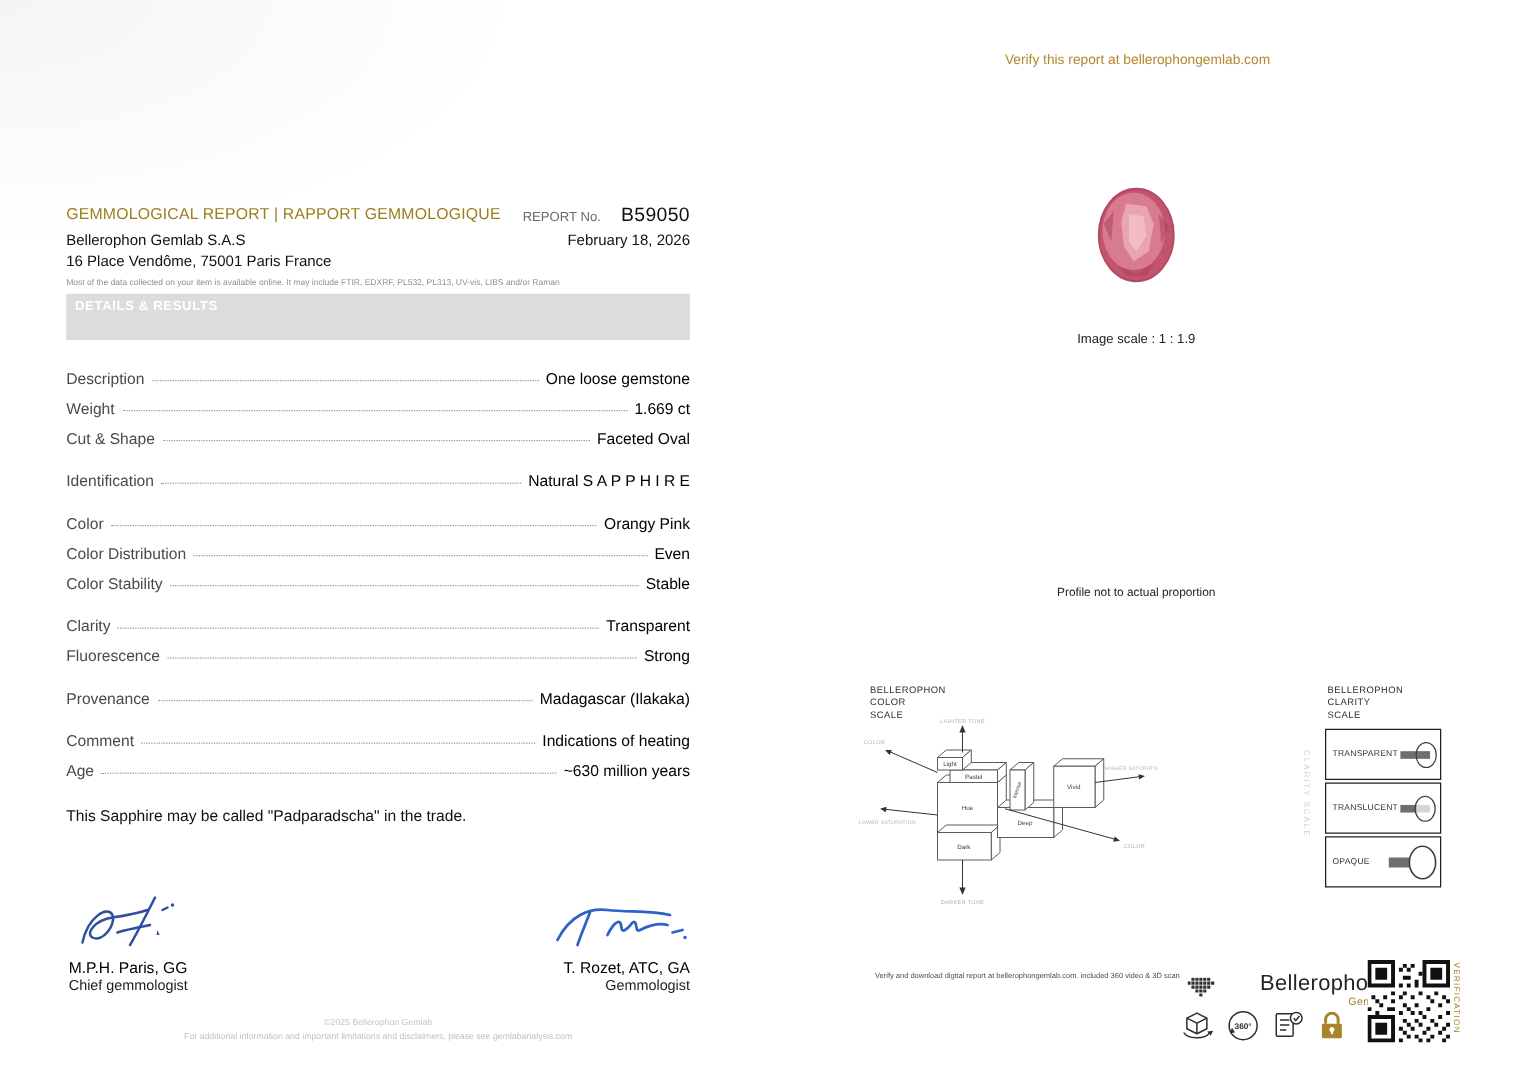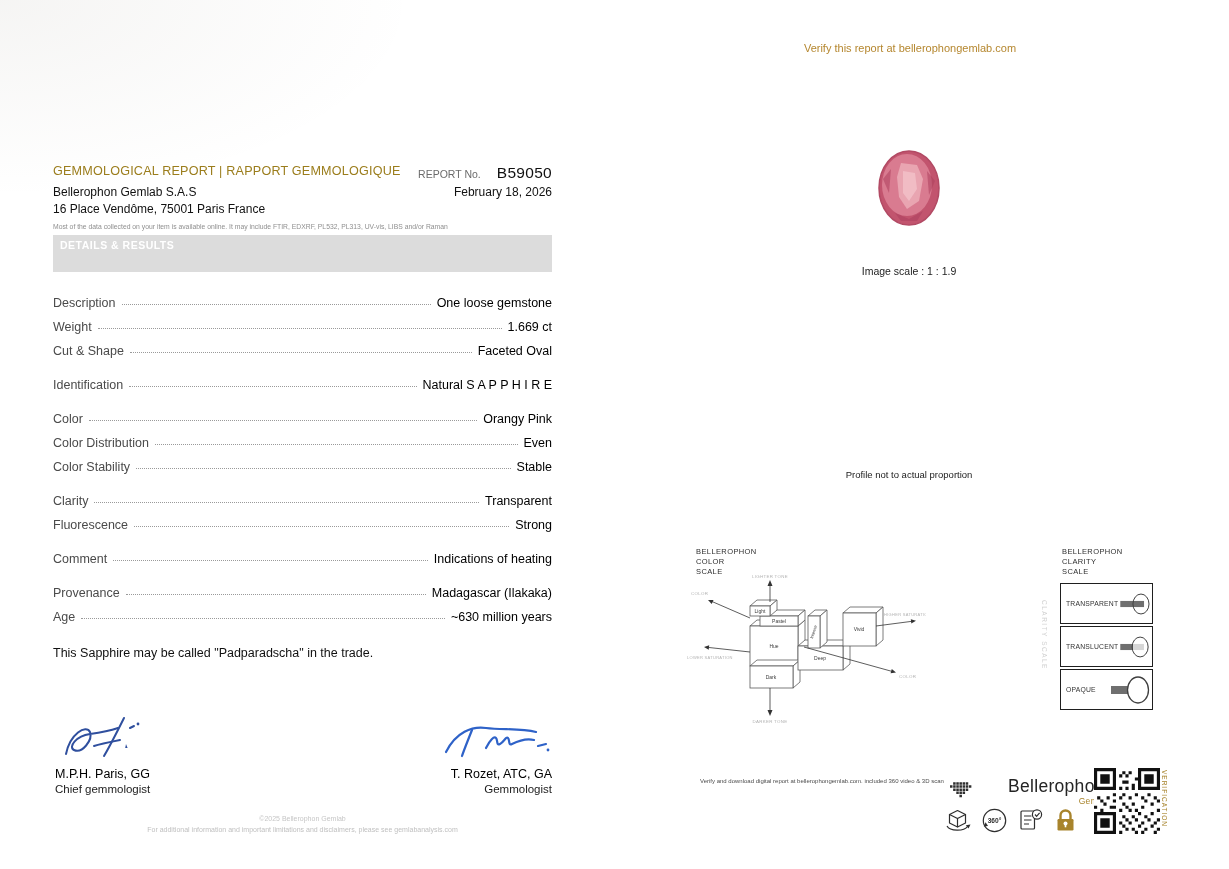--- a/index.html
+++ b/index.html
@@ -146,28 +146,28 @@
         <span class="lbl">Clarity</span>
           <span class="leader"></span>
           <span class="val">Transparent</span>
       </div>
       <div class="row">
         <span class="lbl">Fluorescence</span>
           <span class="leader"></span>
           <span class="val">Strong</span>
       </div>
       <div class="row gap">
+        <span class="lbl">Provenance</span>
+          <span class="leader"></span>
+          <span class="val">Madagascar (Ilakaka)</span>
+      </div>
+      <div class="row gap">
         <span class="lbl">Comment</span>
           <span class="leader"></span>
           <span class="val">Indications of heating</span>
-      </div>
-      <div class="row gap">
-        <span class="lbl">Provenance</span>
-          <span class="leader"></span>
-          <span class="val">Madagascar (Ilakaka)</span>
       </div>
       <div class="row">
         <span class="lbl">Age</span>
           <span class="leader"></span>
           <span class="val">~630 million years</span>
       </div>
     </div>
 
     <div class="trade-note">This Sapphire may be called "Padparadscha" in the trade.</div>
   </div>

